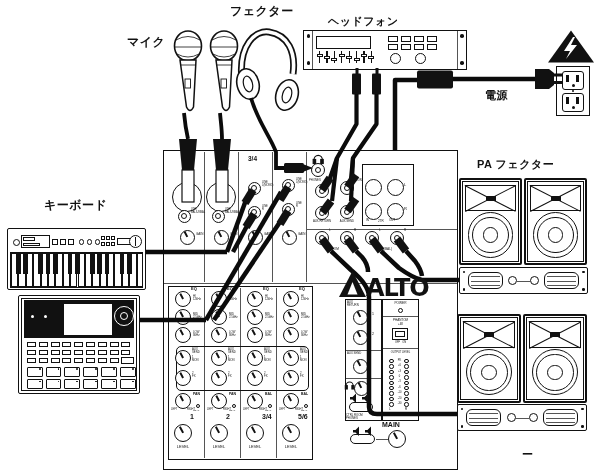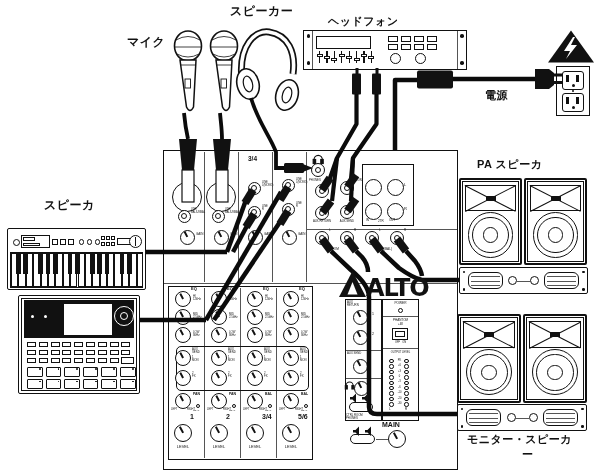--- a/index.html
+++ b/index.html
@@ -23,26 +23,25 @@
   #cables{z-index:40;pointer-events:none}
   .wk{position:absolute;top:0;background:#fff;border:0.8px solid #111;box-sizing:border-box;height:100%}
   .bk{position:absolute;top:0;background:#111;z-index:2}
 </style>
 </head>
 <body>
 
 <div id="stage">
 
   <span class="t lbl" style="left:127px;top:36px">マイク</span>
-  <span class="t lbl" style="left:230px;top:5px">スピーカー</span>
+  <span class="t lbl" style="left:230px;top:5px">フェクター</span>
   <span class="t lbl" style="left:328px;top:15px;font-size:11px">ヘッドフォン</span>
   <span class="t lbl" style="left:485px;top:89px;font-size:11px">電源</span>
-  <span class="t lbl" style="left:477px;top:158px;font-size:11px">PA スピーカ</span>
-  <span class="t lbl" style="left:44px;top:199px">スピーカ</span>
-  <span class="t lbl" style="left:467px;top:433px;font-size:11px">モニター・スピーカ</span>
+  <span class="t lbl" style="left:477px;top:158px;font-size:11px">PA フェクター</span>
+  <span class="t lbl" style="left:44px;top:199px">キーボード</span>
   <span class="t lbl" style="left:522px;top:448px;font-size:11px">ー</span>
 
   <div class="bx" style="left:163px;top:150px;width:295px;height:320px;border-width:1.6px"></div>
 
   <div class="bx" style="left:303px;top:30px;width:164px;height:40px;border-width:1.6px"></div>
 
   <div class="bx" style="left:556px;top:66px;width:34px;height:50px;border-width:1.8px"></div>
 
   <svg id="cables" width="600" height="475" viewBox="0 0 600 475">
     <g stroke="#111" fill="none" stroke-width="1.6">

